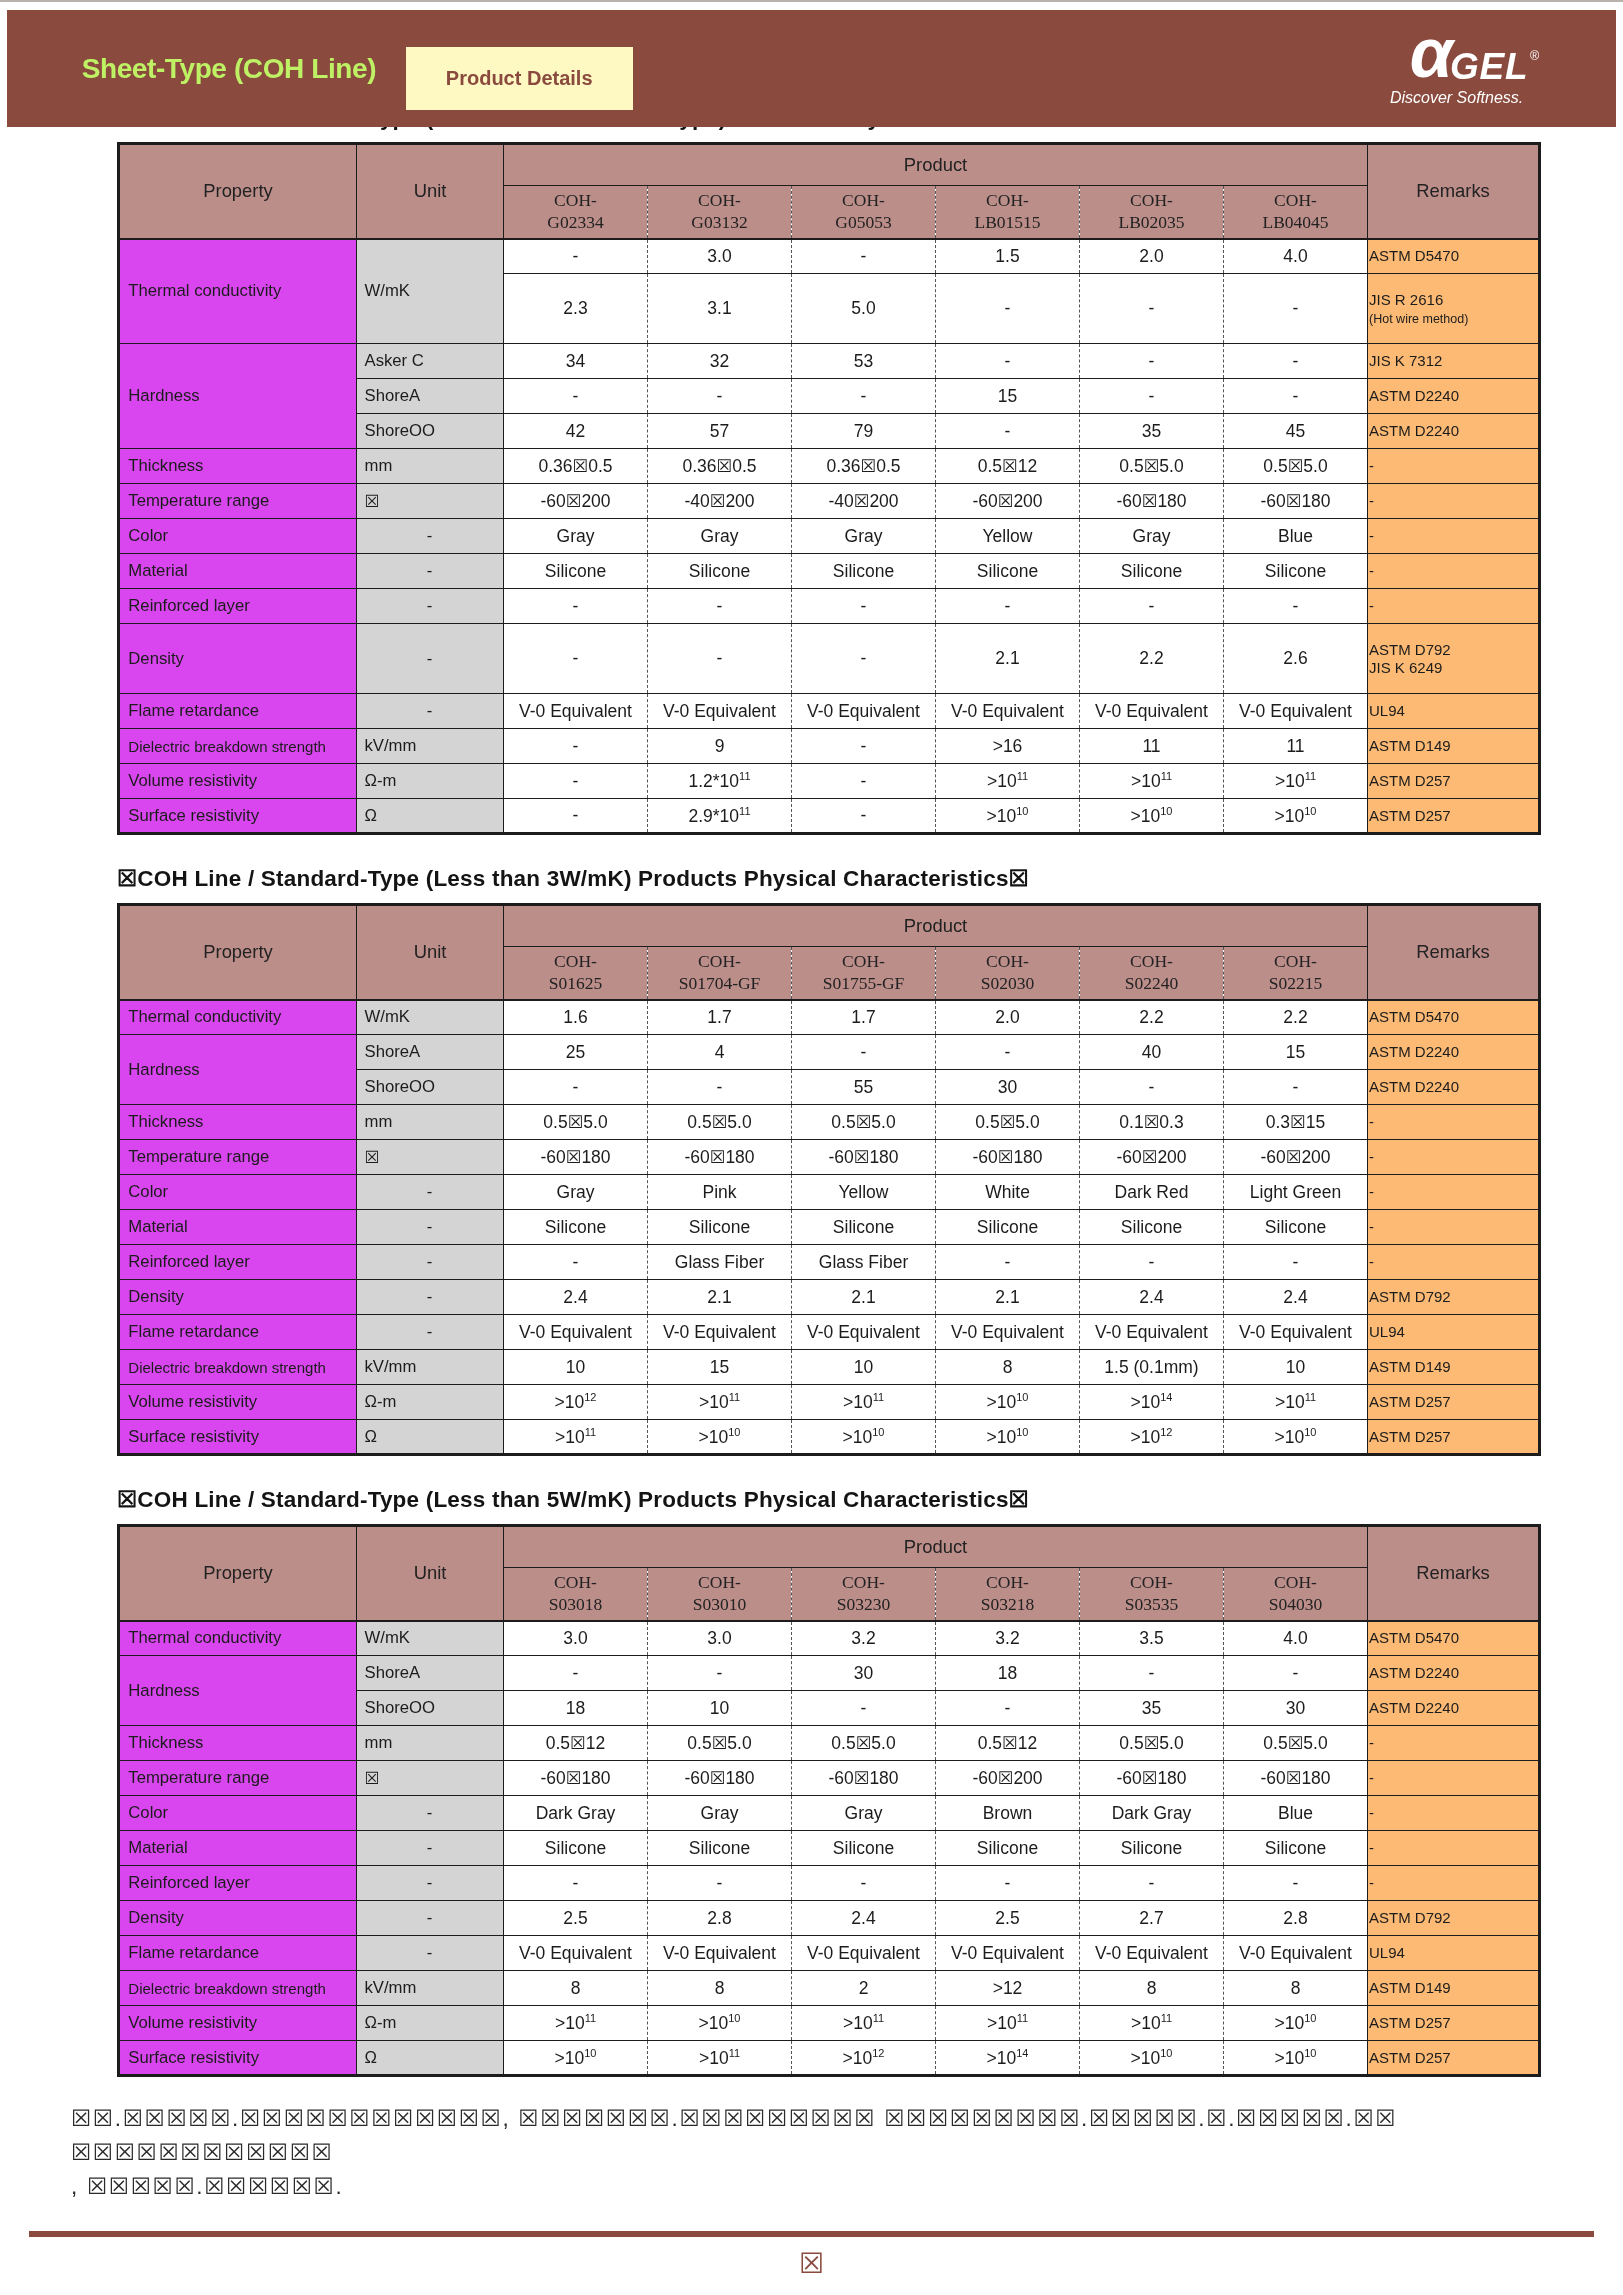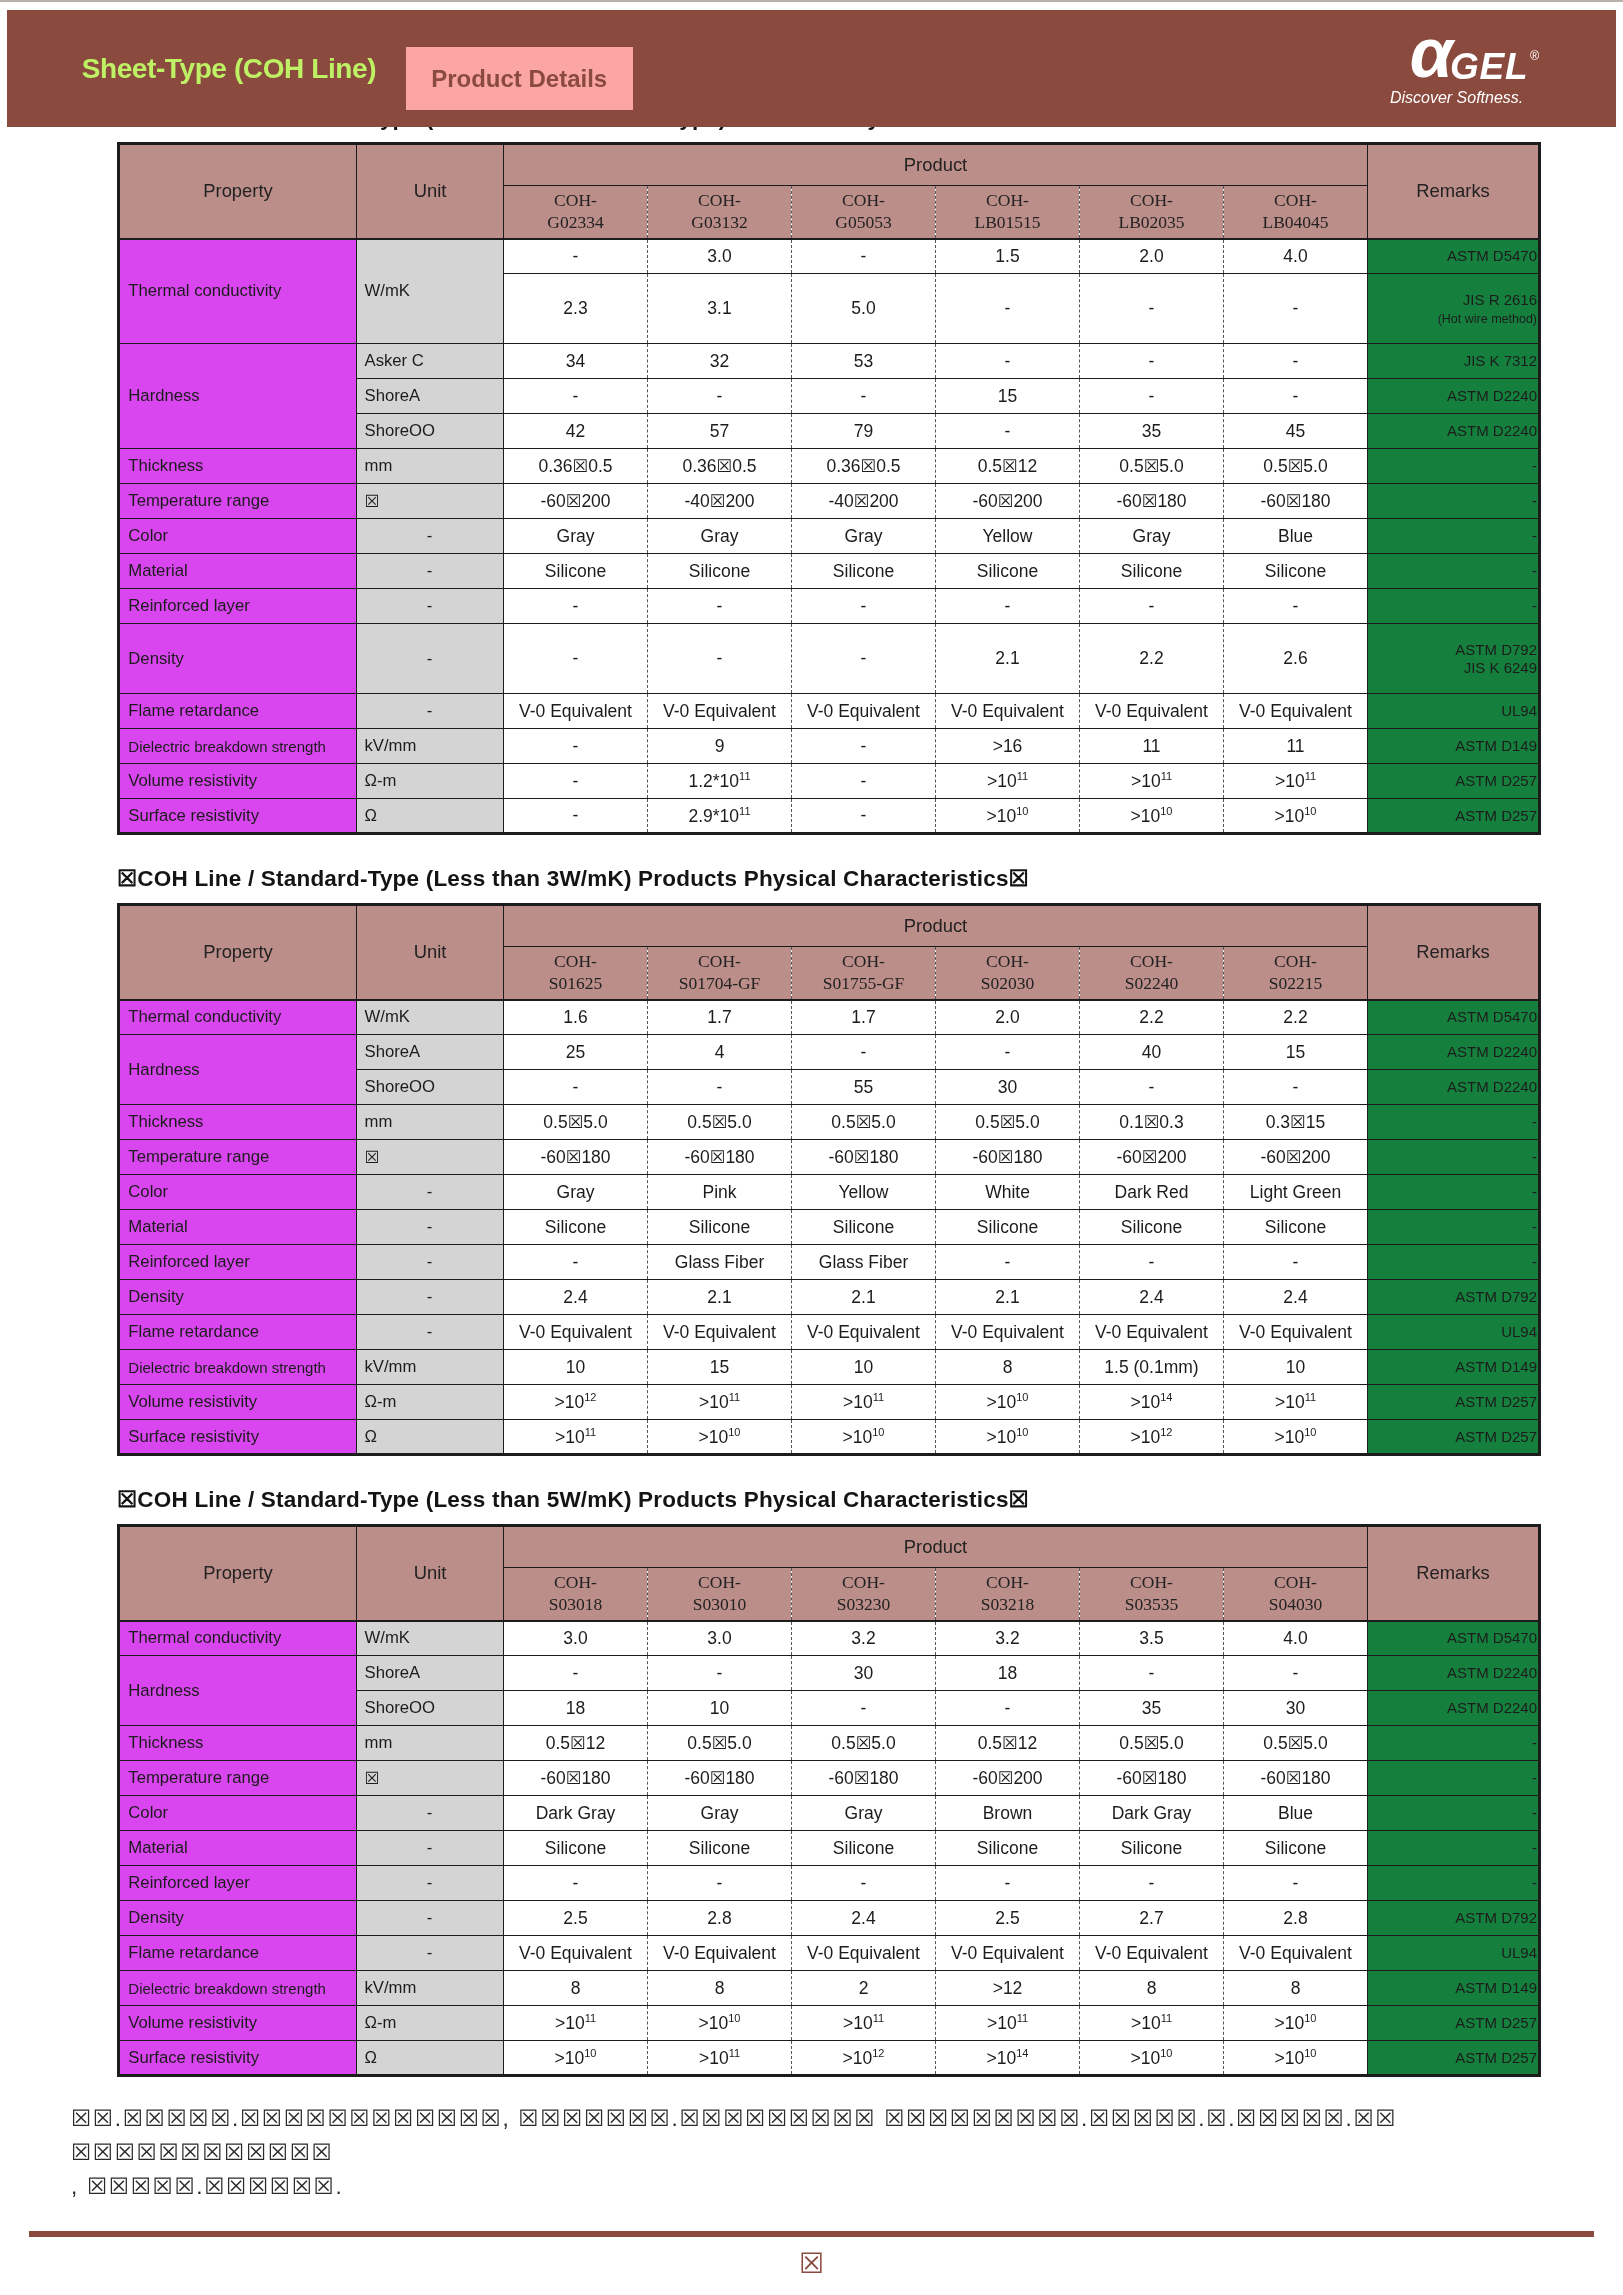--- a/index.html
+++ b/index.html
@@ -12,22 +12,22 @@
   .topbar{
     position:absolute;left:6.7px;right:6.7px;top:8.3px;height:117px;
     background:#8a4a3e;
   }
   .bar-title{
     position:absolute;left:75px;top:50%;transform:translateY(-50%);
     color:#bef264;font-size:28px;font-weight:bold;letter-spacing:-0.4px;white-space:nowrap;
   }
   .bar-badge{
     position:absolute;left:399px;top:37px;width:227px;height:63px;
-    background:#fca5a5;display:flex;align-items:center;justify-content:center;
-    color:#8a4a3e;font-size:24px;font-weight:bold;white-space:nowrap;
+    background:#fef9c3;display:flex;align-items:center;justify-content:center;
+    color:#8a4a3e;font-size:20px;font-weight:bold;white-space:nowrap;
   }
   .logo{position:absolute;right:77px;top:11.7px;color:#ffffff;text-align:right;line-height:1;}
   .logo-row{display:flex;align-items:flex-end;justify-content:flex-end;}
   .logo-alpha{font-size:70px;font-style:italic;font-weight:bold;line-height:0.9;}
   .logo-gel{font-size:37px;font-style:italic;font-weight:bold;letter-spacing:0.8px;margin-left:-3.3px;}
   .logo-reg{font-size:12.5px;vertical-align:top;margin-bottom:22px;margin-left:1.7px;}
   .logo-tagline{font-size:16px;font-style:italic;margin-top:5px;margin-right:16px;}
   
   .section{margin:0 84px 0 117px;width:1422px;}
   .sec1{padding-top:102px;}
@@ -52,21 +52,21 @@
   .ptable tbody tr.tall td{height:70px;}
   td.prop{background:#d946ef;text-align:left;padding-left:8.3px;font-size:16.7px;
           border-left:1.7px solid #1c1c1c;border-right:1.7px solid #1c1c1c;white-space:nowrap;}
   td.prop.psmall{font-size:15px;}
   td.unit{background:#d4d4d4;text-align:left;padding-left:7.5px;font-size:16.7px;
           border-right:1.7px solid #1c1c1c;white-space:nowrap;}
   td.unit.ucenter{text-align:center;padding-left:0;}
   td.val{background:#fff;text-align:center;font-size:17.5px;border-left:none;border-right:none;white-space:nowrap;}
   td.val + td.val{border-left:0.8px dashed #555;}
   td.val sup{font-size:11px;}
-  td.rem{background:#15803d;text-align:right;font-size:15px;border-left:1.7px solid #1c1c1c;line-height:1.2;white-space:nowrap;}
+  td.rem{background:#fdba74;text-align:left;font-size:15px;border-left:1.7px solid #1c1c1c;line-height:1.2;white-space:nowrap;}
   td.rem .sub{font-size:12.5px;}
   
   .footnote{margin:25px 33px 0 71px;font-size:22.5px;letter-spacing:1.7px;color:#2a2a2a;line-height:1.5;}
   .bottom-rule{position:absolute;left:29px;right:29px;top:2229px;height:5.8px;background:#8a4a3e;}
   .page-marker{position:absolute;left:0;right:0;top:2245px;text-align:center;
                color:#8a4a3e;font-size:28px;}
 </style>
 </head>
 <body>
 

